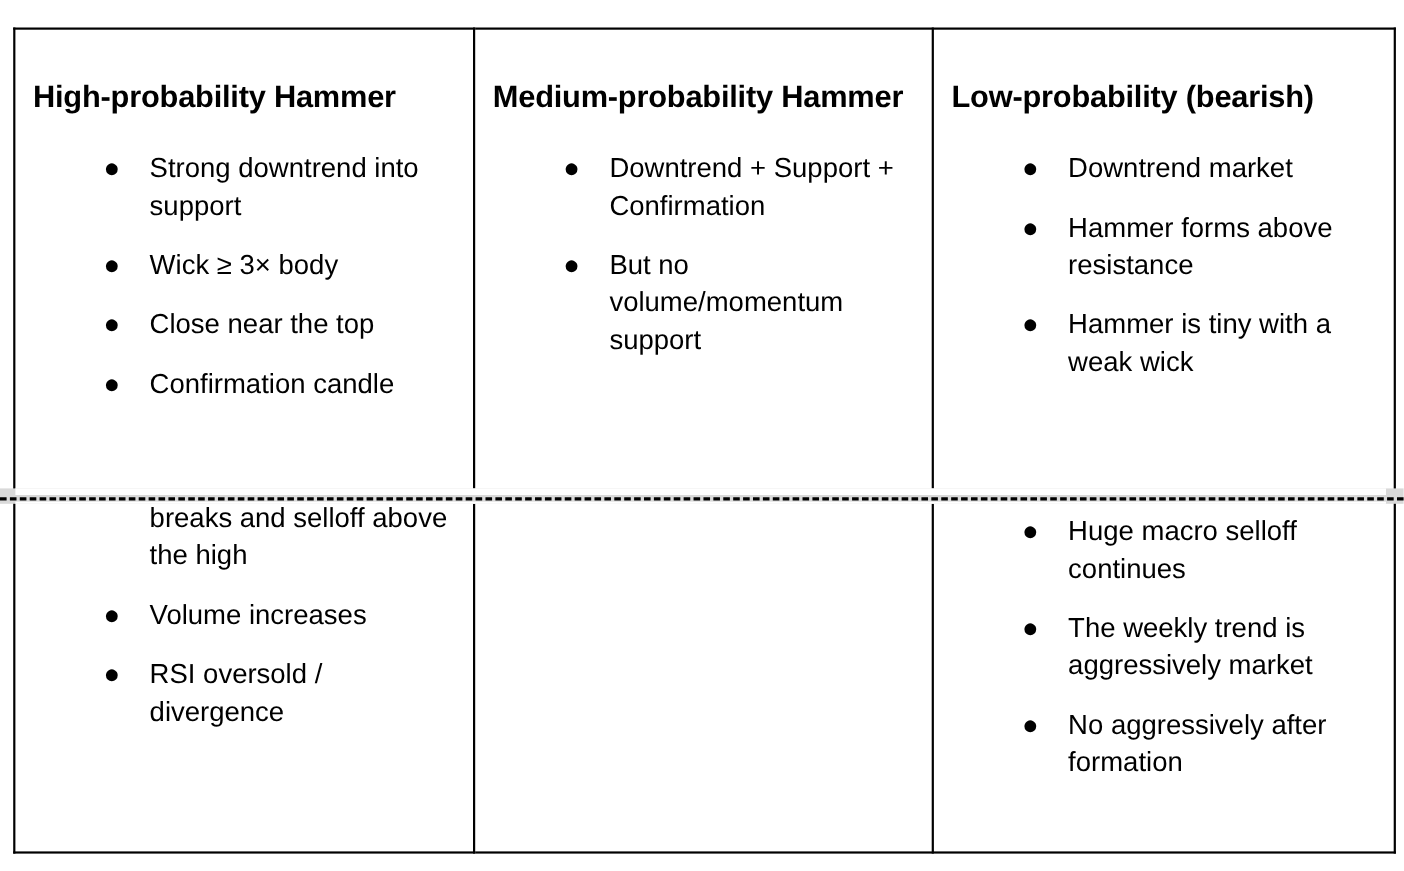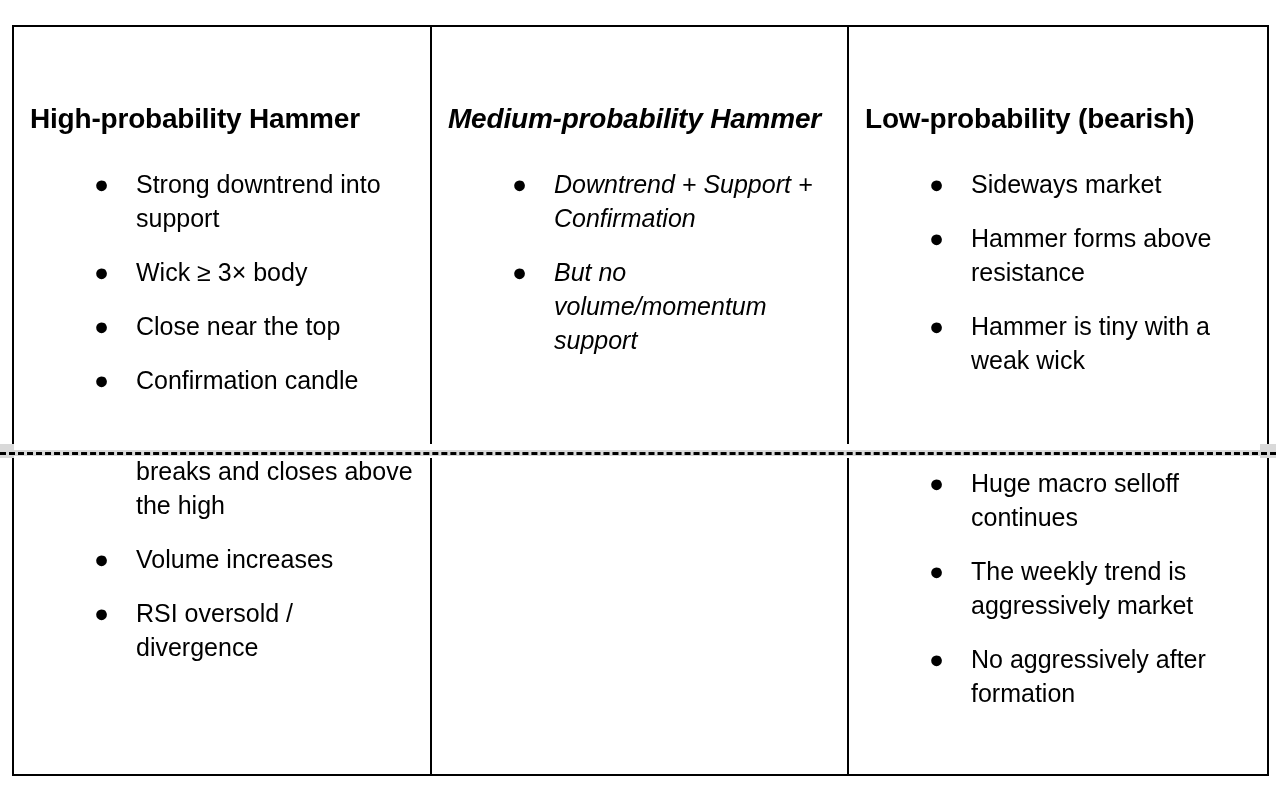--- a/index.html
+++ b/index.html
@@ -34,38 +34,38 @@
     border-collapse: collapse;
     table-layout: fixed;
   }
   .doc-table td {
     border: 2px solid #000000;
     vertical-align: top;
     padding: 0;
     background: #ffffff;
   }
   .col-1 { width: 416px; }
-  .col-2 { width: 415px; font-style: italic; }
+  .col-2 { width: 415px; }
   .col-3 { width: 418px; }
 
   .row-top td    { height: 425px; }
   .row-bottom td { height: 320px; }
 
   .cell-inner {
     padding: 0 10px 0 12px;
     box-sizing: border-box;
   }
 
   
   .cell-heading {
     font-size: 28px;
     font-weight: bold;
     line-height: 1.42;
     letter-spacing: -0.2px;
-    margin: 72px 0 0 0;
+    margin: 41px 0 0 0;
     padding: 0 0 0 4px;
   }
 
   
   ul.bullets {
     list-style: none;
     margin: 0;
     padding: 0;
   }
   ul.bullets.first-list   { margin-top: 28px; }
@@ -183,40 +183,40 @@
             </ul>
           </div>
         </td>
 
         <td class="col-3">
           <div class="cell-inner">
             <div class="cell-heading">Low-probability (bearish)</div>
             <ul class="bullets first-list">
               <li>
                 <span class="bullet-dot">●</span>
-                <span>Sideways market</span>
+                <span>Downtrend market</span>
               </li>
               <li>
                 <span class="bullet-dot">●</span>
                 <span>Hammer forms above resistance</span>
               </li>
               <li>
                 <span class="bullet-dot">●</span>
                 <span>Hammer is tiny with a weak wick</span>
               </li>
             </ul>
           </div>
         </td>
       </tr>
 
       <tr class="row-bottom">
 
         <td class="col-1">
           <div class="cell-inner">
-            <div class="cont-text">breaks and closes above the high</div>
+            <div class="cont-text">breaks and selloff above the high</div>
             <ul class="bullets cont-list">
               <li>
                 <span class="bullet-dot">●</span>
                 <span>Volume increases</span>
               </li>
               <li>
                 <span class="bullet-dot">●</span>
                 <span>RSI oversold / divergence</span>
               </li>
             </ul>

